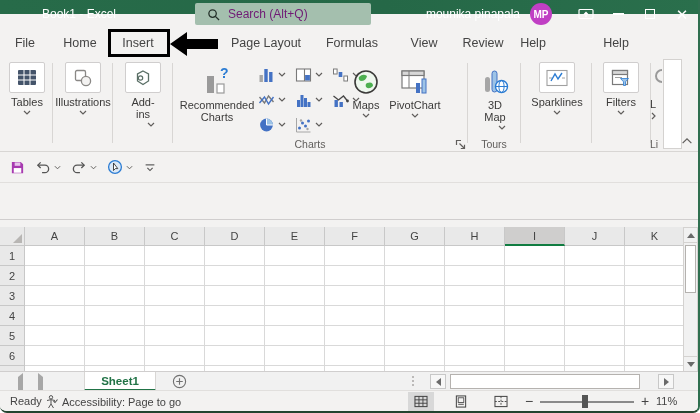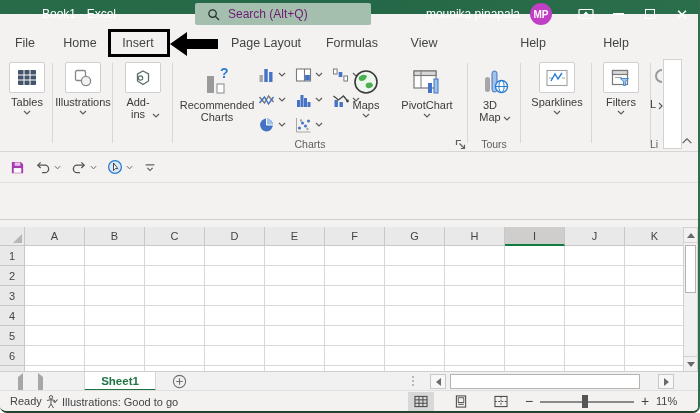--- a/index.html
+++ b/index.html
@@ -34,21 +34,21 @@
   .hl-box { position:absolute; left:108px; top:29px; width:62px; height:28px; border:3px solid #000; z-index:30; pointer-events:none; }
   .hl-arrow { position:absolute; left:170px; top:31px; z-index:30; pointer-events:none; }
   
   .ribbon { position:absolute; top:59px; left:0; width:698px; height:93px; background:#f3f2f1; border-bottom:1px solid #d8d6d4; }
   .rsep { position:absolute; top:4px; height:80px; width:1px; background:#d8d6d4; }
   .rbtn { position:absolute; top:3px; display:flex; flex-direction:column; align-items:center; cursor:pointer; }
   .icon-box { width:36px; height:31px; background:#fff; border:1px solid #d0cece; border-radius:2px;
               display:flex; align-items:center; justify-content:center; }
   .icon-plain { height:34px; display:flex; align-items:flex-end; justify-content:center; }
   .lbl { margin-top:3px; font-size:11px; line-height:12px; color:#3b3a39; text-align:center; white-space:pre-line; }
-  .lblrow { display:flex; align-items:flex-end; gap:2px; }
+  .lblrow { display:flex; align-items:flex-end; gap:2px;flex-direction:column; }
   .chev { margin-top:2px; }
   .grp-label { position:absolute; top:78px; height:14px; font-size:10.5px; color:#605e5c; text-align:center; line-height:14px; }
   .mini { position:absolute; width:34px; height:23px; display:flex; align-items:center; gap:3px; cursor:pointer; }
   .launcher { position:absolute; left:455px; top:80px; cursor:pointer; }
   .white-strip { position:absolute; left:663px; top:0; width:19px; height:90px; background:#fff; border:1px solid #d4d2d0; }
   .collapse { position:absolute; left:680px; top:76px; cursor:pointer; }
   .link-partial { position:absolute; left:650px; top:3px; width:14px; display:flex; flex-direction:column; align-items:flex-start; }
   
   .qat { position:absolute; top:152px; left:0; width:698px; height:31px; background:#f3f2f1; border-bottom:1px solid #e1dfdd;
          display:flex; align-items:center; padding-left:8px; gap:6px; }
@@ -151,20 +151,21 @@
     </div>
   </div>
 
   <div class="menubar">
     <span class="mtab" style="left:25px">File</span>
     <span class="mtab" style="left:80px">Home</span>
     <span class="mtab" style="left:138px">Insert</span>
     <span class="mtab" style="left:266px">Page Layout</span>
     <span class="mtab" style="left:352px">Formulas</span>
     <span class="mtab" style="left:424px">View</span>
+    <span class="mtab" style="left:483px">Review</span>
     <span class="mtab" style="left:533px">Help</span>
     <span class="mtab" style="left:616px">Help</span>
   </div>
 
   <div class="hl-box"></div>
   <svg class="hl-arrow" width="50" height="27" viewBox="0 0 50 27">
     <polygon points="0,13 17,1 17,8 48,8 48,18 17,18 17,25" fill="#000"></polygon>
   </svg>
 
   <div class="ribbon">
@@ -327,21 +328,21 @@
             <path d="M7 9 Q11 5 15 8 Q14 13 9 13 Q6 12 7 9 Z" fill="#4caf50"></path>
             <path d="M15 15 Q21 13 21 18 Q17 22 14 19 Q13 16 15 15 Z" fill="#4caf50"></path>
           </svg>
         </div>
       <span class="lbl">Maps</span>
       <svg class="chev" width="8" height="5" viewBox="0 0 8 5">
           <path d="M1 1 L4 4 L7 1" fill="none" stroke="#605e5c" stroke-width="1.2"></path>
         </svg>
     </div>
 
-    <div class="rbtn" style="left:388px; width:78px">
+    <div class="rbtn" style="left:376px; width:78px">
       <div class="icon-plain">
           <svg width="30" height="28" viewBox="0 0 30 28">
             <rect x="2" y="3" width="22" height="17" fill="#fff" stroke="#7a7a7a" stroke-width="1.2"></rect>
             <rect x="2" y="3" width="22" height="4.5" fill="#d8d8d8" stroke="#7a7a7a" stroke-width="1.2"></rect>
             <line x1="9" y1="3" x2="9" y2="20" stroke="#7a7a7a"></line>
             <rect x="16" y="15" width="4" height="10" fill="#4472c4"></rect>
             <rect x="22" y="11" width="4" height="14" fill="#9dc3e6" stroke="#4472c4"></rect>
           </svg>
         </div>
       <span class="lbl">PivotChart</span>
@@ -535,21 +536,21 @@
   </div>
 
   <div class="statusbar">
     <span class="st-ready">Ready</span>
     <div class="st-acc">
       <svg width="12" height="14" viewBox="0 0 12 14">
           <circle cx="5" cy="2.3" r="1.7" fill="none" stroke="#555" stroke-width="1"></circle>
           <path d="M1 5.5 Q5 3.8 9 5.5 M5 5 V9 M5 9 L2.5 13 M5 9 L7.5 13" fill="none" stroke="#555" stroke-width="1"></path>
           <path d="M7.5 6 L9 7.5 L11.5 4.5" fill="none" stroke="#555" stroke-width="1.1"></path>
         </svg>
-      <span>Illustrations: Good to go</span>
+      <span>Accessibility: Page to go</span>
     </div>
     <div class="viewbtn active" style="left:408px">
       <svg width="14" height="13" viewBox="0 0 15 14">
           <rect x="1" y="1.5" width="13" height="11" fill="none" stroke="#444" stroke-width="1.1"></rect>
           <line x1="1" y1="5.2" x2="14" y2="5.2" stroke="#444"></line>
           <line x1="1" y1="8.9" x2="14" y2="8.9" stroke="#444"></line>
           <line x1="5.3" y1="1.5" x2="5.3" y2="12.5" stroke="#444"></line>
           <line x1="9.6" y1="1.5" x2="9.6" y2="12.5" stroke="#444"></line>
         </svg>
     </div>

